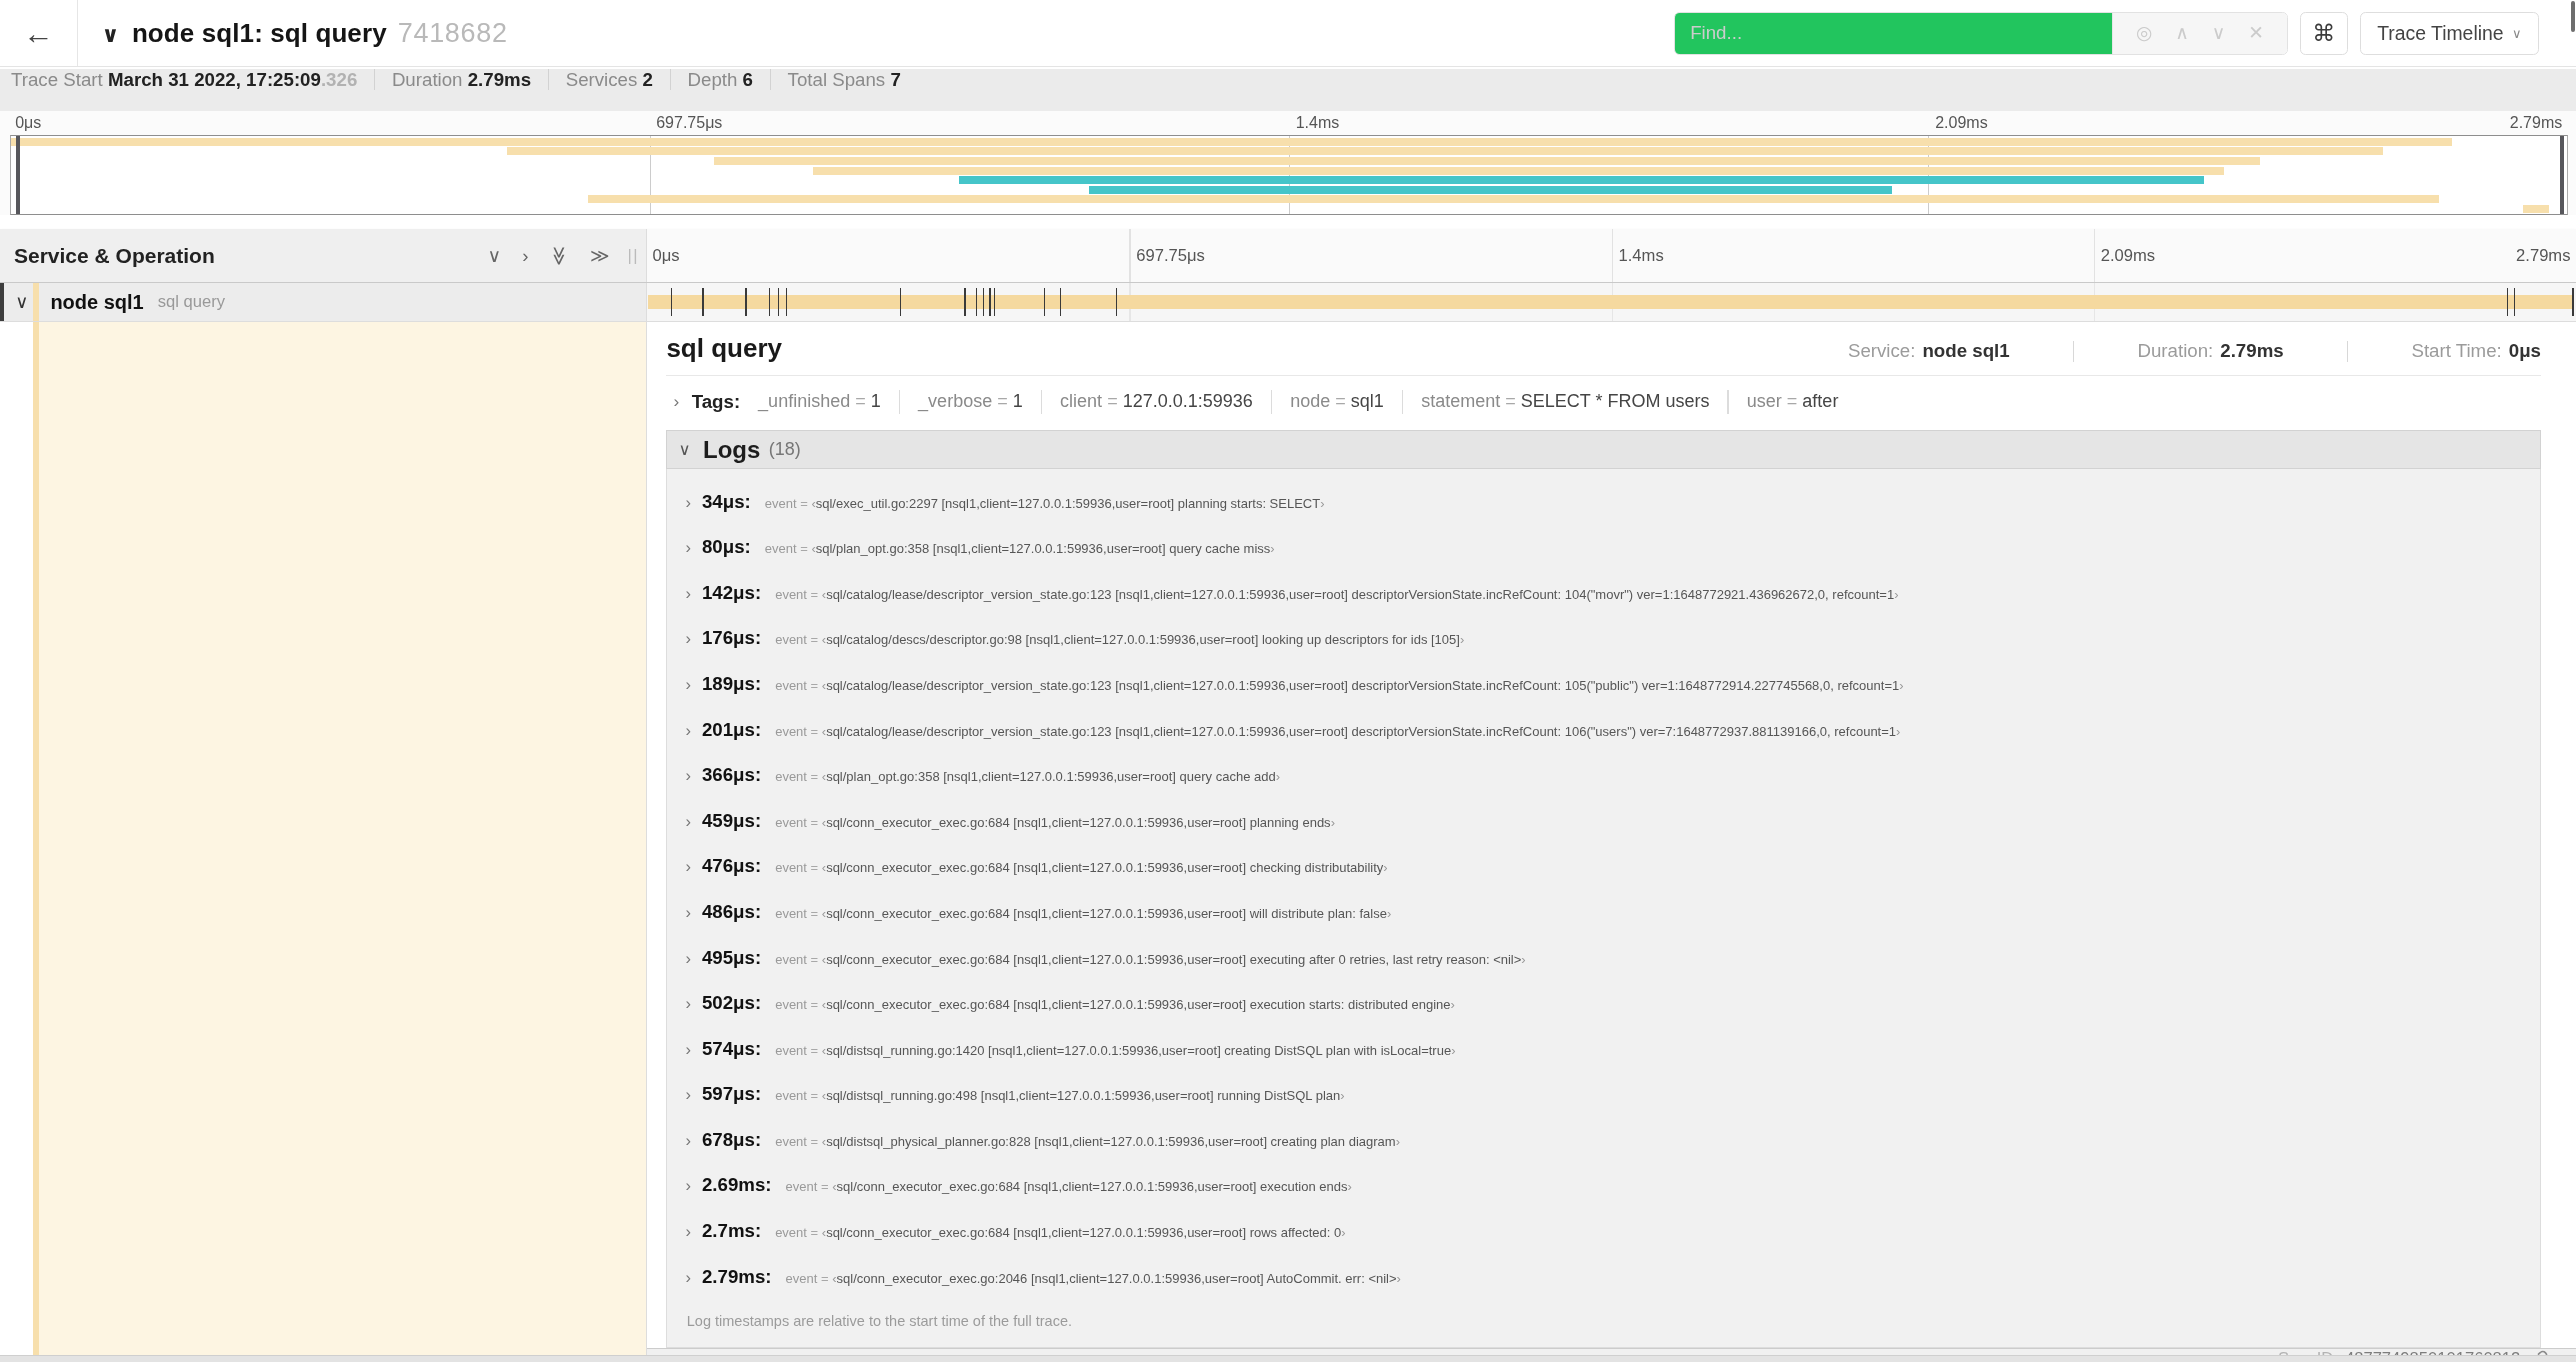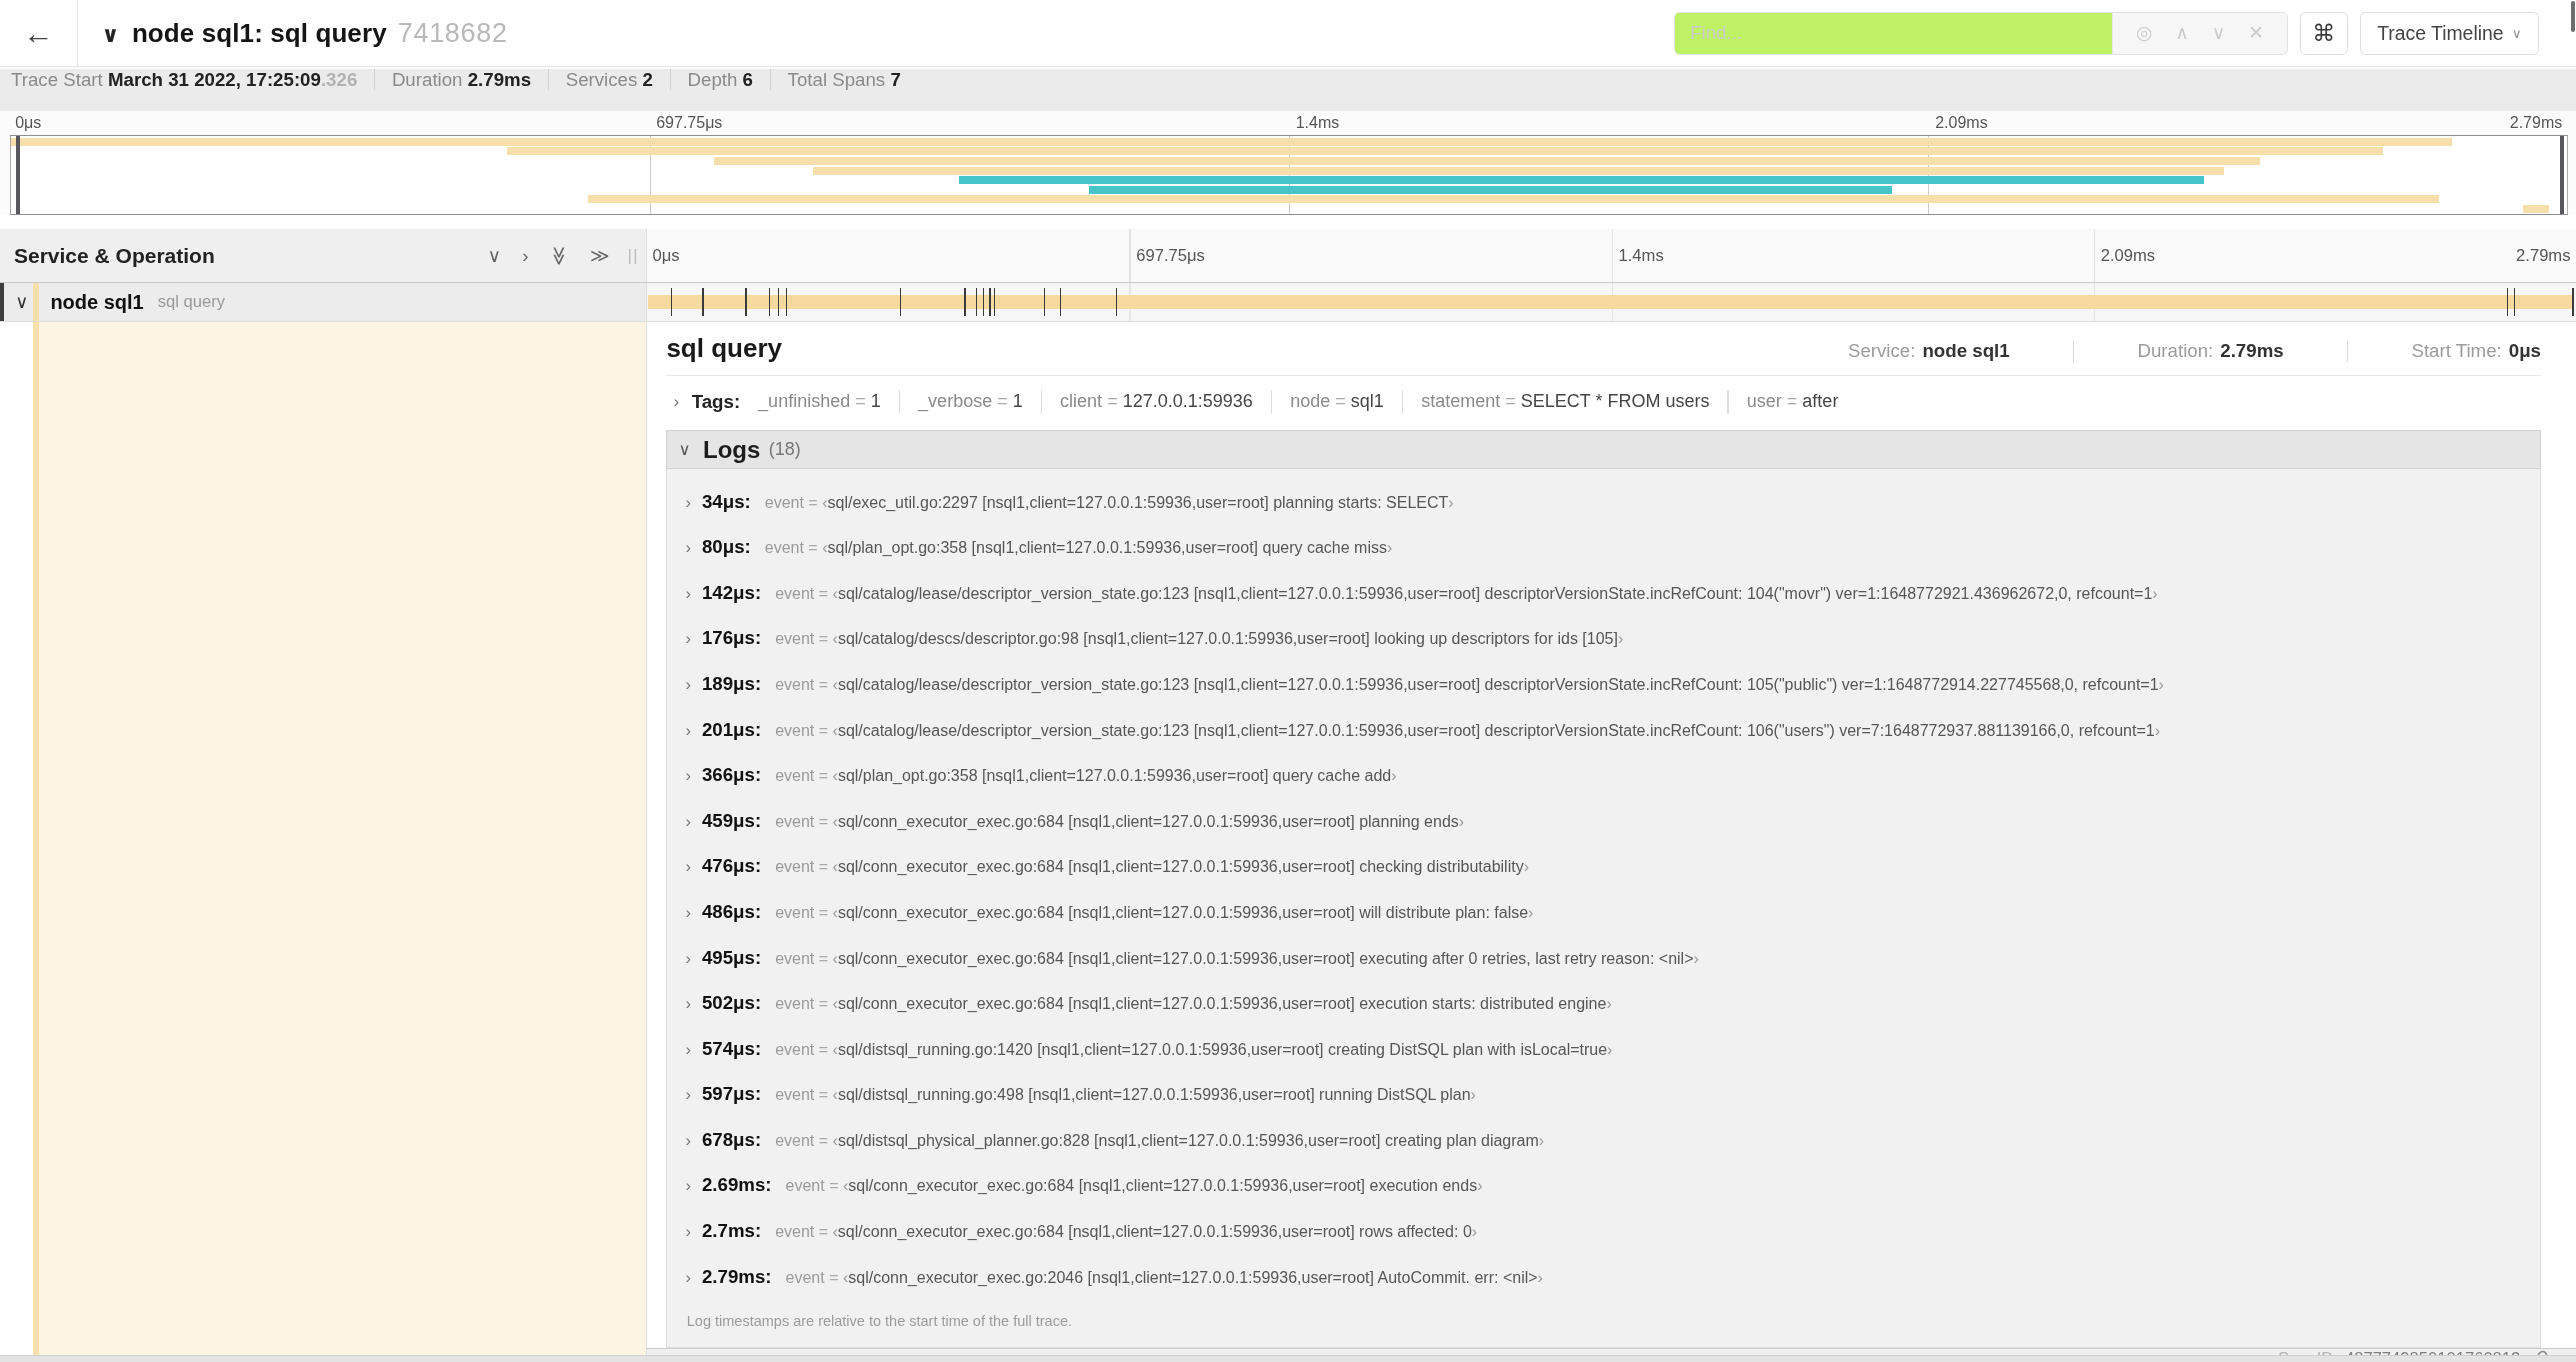--- a/index.html
+++ b/index.html
@@ -10,21 +10,21 @@
   
   .topbar { position:absolute; left:0; top:0; width:100%; height:67px; background:#fff; border-bottom:1.4px solid #e4e4e4; display:flex; align-items:center; }
   .back { width:78px; height:100%; border-right:1.4px solid #e6e6e6; display:flex; align-items:center; justify-content:center; cursor:pointer; }
   .back span { font-size:30.5px; color:#444; }
   .titlewrap { display:flex; align-items:baseline; margin-left:23.5px; }
   .tchev { font-size:22px; font-weight:bold; color:#222; margin-right:12.5px; }
   .titlewrap h1 { font-size:26px; font-weight:bold; color:#151515; letter-spacing:0.1px; }
   .traceid { font-size:27px; color:#b9b9b9; margin-left:11px; letter-spacing:0.7px; }
   .topbar-right { margin-left:auto; display:flex; align-items:center; gap:11.8px; padding-right:37px; }
   .findgroup { width:614px; height:43px; border:1.4px solid #e2e2e2; border-radius:5.5px; display:flex; overflow:hidden; background:#fff; }
-  .findgroup input { flex:1; border:0; outline:none; font-size:18.7px; padding:0 15.2px; color:#444; font-family:inherit; background:#bef264; }
+  .findgroup input { flex:1; border:0; outline:none; font-size:18.7px; padding:0 15.2px; color:#444; font-family:inherit; background:#22c55e; }
   .findgroup input::placeholder { color:#ccc; }
   .findicons { width:175px; background:#f6f6f6; border-left:1.4px solid #e7e7e7; display:flex; align-items:center; justify-content:space-evenly; }
   .findicons span { color:#cbcbcb; font-size:18.7px; cursor:pointer; }
   .btn { height:43px; background:#fff; border:1.4px solid #dedede; border-radius:5.5px; display:flex; align-items:center; justify-content:center; cursor:pointer; }
   .kbd { width:48px; }
   .kbd span { font-size:23px; color:#3c3c3c; }
   .viewbtn { padding:0 16.6px; }
   .viewbtn .vb-label { font-size:19.4px; color:#444; }
   .viewbtn .caret { font-size:13px; color:#888; margin-left:8.3px; }
 
@@ -97,21 +97,21 @@
   .t-sep { width:1.4px; height:23.5px; background:#dcdcdc; margin:0 18px; align-self:center; }
   .logs { margin-top:9.7px; }
   .logs-head { height:39px; background:#e5e5e5; border:0.7px solid #d2d2d2; display:flex; align-items:center; padding-left:11px; cursor:pointer; }
   .lh-chev { color:#555; font-size:16.6px; margin-right:12.5px; }
   .lh-label { font-weight:bold; color:#1d1d1d; font-size:24px; }
   .lh-count { color:#777; font-size:18px; margin-left:8.3px; }
   .logs-block { background:#f1f1f1; border:0.7px solid #ddd; border-top:0; padding:9.7px 14px 7px 18px; }
   .log-row { display:flex; align-items:baseline; padding:11.8px 0; cursor:pointer; }
   .log-chev { color:#777; font-size:16.6px; margin-right:11px; }
   .log-time { font-size:18.7px; font-weight:bold; color:#111; margin-right:14px; white-space:nowrap; }
-  .log-text { font-size:16px; color:#565656; }
+  .log-text { font-size:13px; color:#565656; }
   .log-key { color:#9a9a9a; }
   .log-eq { color:#a8a8a8; }
   .log-angle { color:#9a9a9a; }
   .logs-foot { font-size:14.5px; color:#9b9b9b; padding:14px 0 11px 1.4px; }
   .below { flex:1; background:#f0f0f0; display:flex; align-items:center; justify-content:flex-end; padding-right:28px; }
   .spanid { display:flex; align-items:center; font-size:16.6px; }
   .spanid .s-label { color:#b3b3b3; }
   .spanid .s-value { color:#7d7d7d; margin-left:7px; }
   .spanid svg { margin-left:8.3px; cursor:pointer; }
 

